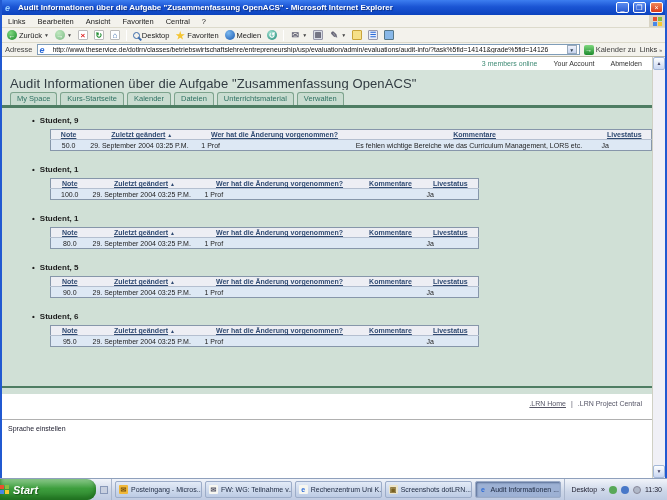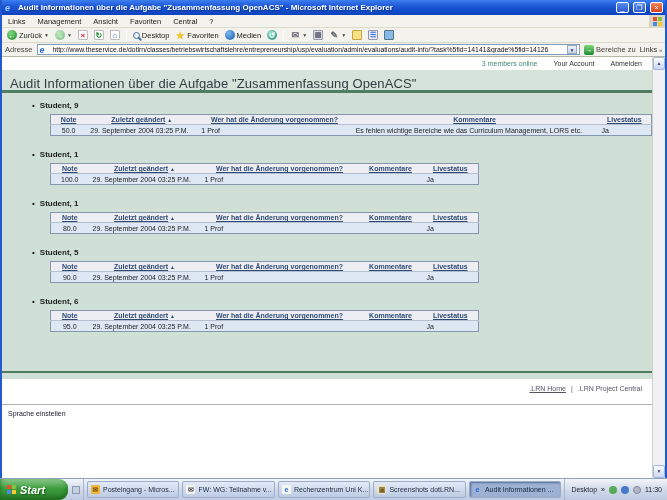--- a/index.html
+++ b/index.html
@@ -109,22 +109,22 @@
   .language { font-size:7px; color:#223; padding:5px 0 0 6px; }
 
   .scrollbar { width:13px; background:#f0f0f6; border-left:1px solid #d0d0c4; display:flex; flex-direction:column;
                justify-content:space-between; }
   .scroll-btn { height:13px; background:linear-gradient(#fdfefe,#c9d6f2); border:1px solid #a3b8d8; border-radius:2px;
                 font-size:5px; color:#446; text-align:center; line-height:11px; }
 
   
   .taskbar { height:22px; background:linear-gradient(#f1f4fa,#ccd6e8 60%,#bfcbe2); border-top:1px solid #8fa0bc;
              display:flex; align-items:stretch; }
-  .start { width:68px; background:linear-gradient(#8cc98c,#3d9e3d 45%,#2d832d); border-radius:0 9px 9px 0;
-           display:flex; align-items:center; gap:4px; padding-left:7px; color:#fff; font-size:11px;
+  .start { width:96px; background:linear-gradient(#8cc98c,#3d9e3d 45%,#2d832d); border-radius:0 9px 9px 0;
+           display:flex; align-items:center; gap:4px; color:#fff; font-size:11px;
            font-weight:bold; font-style:italic; text-shadow:1px 1px 1px #1a5c1a; box-shadow:inset 0 -3px 5px #1f6f1f; }
   .quick { width:16px; display:flex; align-items:center; justify-content:center; border-right:1px solid #aab6cc; }
   .ql-ico { width:8px; height:8px; background:#c8d0e0; border:1px solid #8898b8; }
   .task-buttons { flex:1; display:flex; gap:3px; padding:2px 3px; overflow:hidden; }
   .task-btn { flex:1; max-width:104px; background:linear-gradient(#e3ebf7,#bccbe4); border:1px solid #9cacc8;
               border-radius:2px; display:flex; align-items:center; gap:3px; padding:0 3px; font-size:7px;
               color:#1c2840; white-space:nowrap; overflow:hidden; }
   .task-btn.active { background:#9db1d4; box-shadow:inset 1px 1px 2px #5a6f96; }
   .tk-ico { width:9px; height:9px; border-radius:1px; display:flex; align-items:center; justify-content:center;
             font-size:7px; font-weight:bold; flex:none; }
@@ -145,21 +145,21 @@
       <span class="title-text">Audit Informationen über die Aufgabe "Zusammenfassung OpenACS" - Microsoft Internet Explorer</span>
       <span class="winbtn">_</span>
       <span class="winbtn">❐</span>
       <span class="winbtn close">×</span>
     </div>
 
     <div class="menubar">
 
         <span class="menu-item">Links</span>
 
-        <span class="menu-item">Management</span>
+        <span class="menu-item">Bearbeiten</span>
 
         <span class="menu-item">Ansicht</span>
 
         <span class="menu-item">Favoriten</span>
 
         <span class="menu-item">Central</span>
 
         <span class="menu-item">?</span>
 
       <span class="spacer"></span>
@@ -233,41 +233,56 @@
 
     <div class="addressbar">
       <span>Adresse</span>
       <span class="addr-field">
         <span class="ie-e" style="color:#2a6ad8;">e</span>
         <span class="addr-url">http://www.theservice.de/dotlrn/classes/betriebswirtschaftslehre/entrepreneurship/usp/evaluation/admin/evaluations/audit-info/?task%5fid=14141&amp;grade%5fid=14126</span>
         <span class="addr-drop">▼</span>
       </span>
       <span class="go-btn">
         <span class="go-ico">→</span>
-        <span>Bereiche zu</span>
+        <span>Kalender zu</span>
       </span>
       <span class="links-lbl">
         <span>Links</span>
         <span class="drop">»</span>
       </span>
     </div>
 
     <div class="viewport">
       <div class="pagearea">
 
         <div class="utility">
           <span class="u-members">3 members online</span>
           <span class="u-link">Your Account</span>
           <span class="u-link">Abmelden</span>
         </div>
 
         <div class="title-band">
           <span class="page-title">Audit Informationen über die Aufgabe "Zusammenfassung OpenACS"</span>
         </div>
 
+        <div class="tab-row">
+
+            <span class="tab">My Space</span>
+
+            <span class="tab">Kurs-Startseite</span>
+
+            <span class="tab">Kalender</span>
+
+            <span class="tab">Dateien</span>
+
+            <span class="tab">Unterrichtsmaterial</span>
+
+            <span class="tab">Verwalten</span>
+
+        </div>
 
         <div class="green-bar"></div>
 
         <div class="content">
 
             <div class="section">
               <div class="section-title">
                 <span class="bullet">•</span>
                 <span>Student, 9</span>
               </div>

